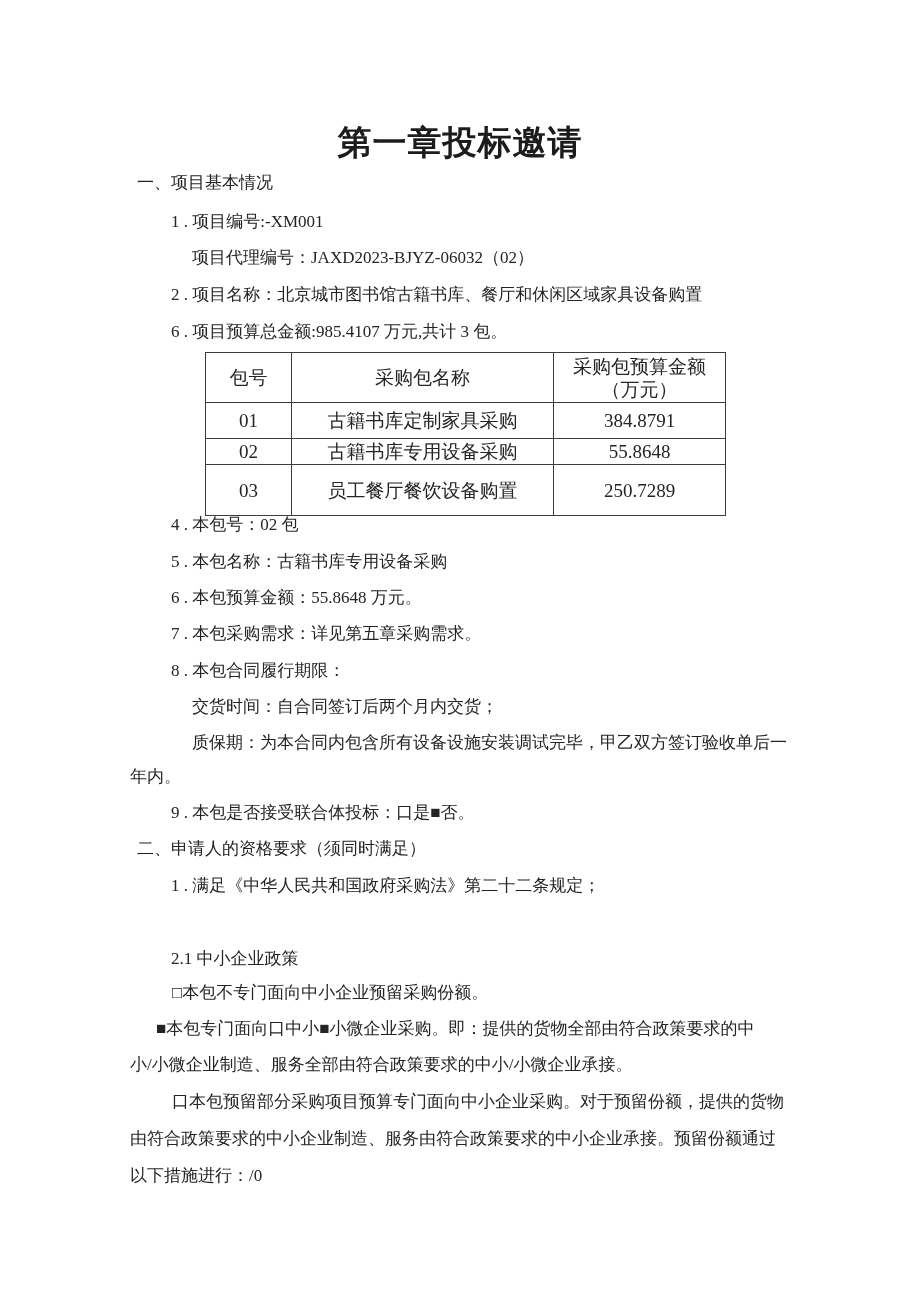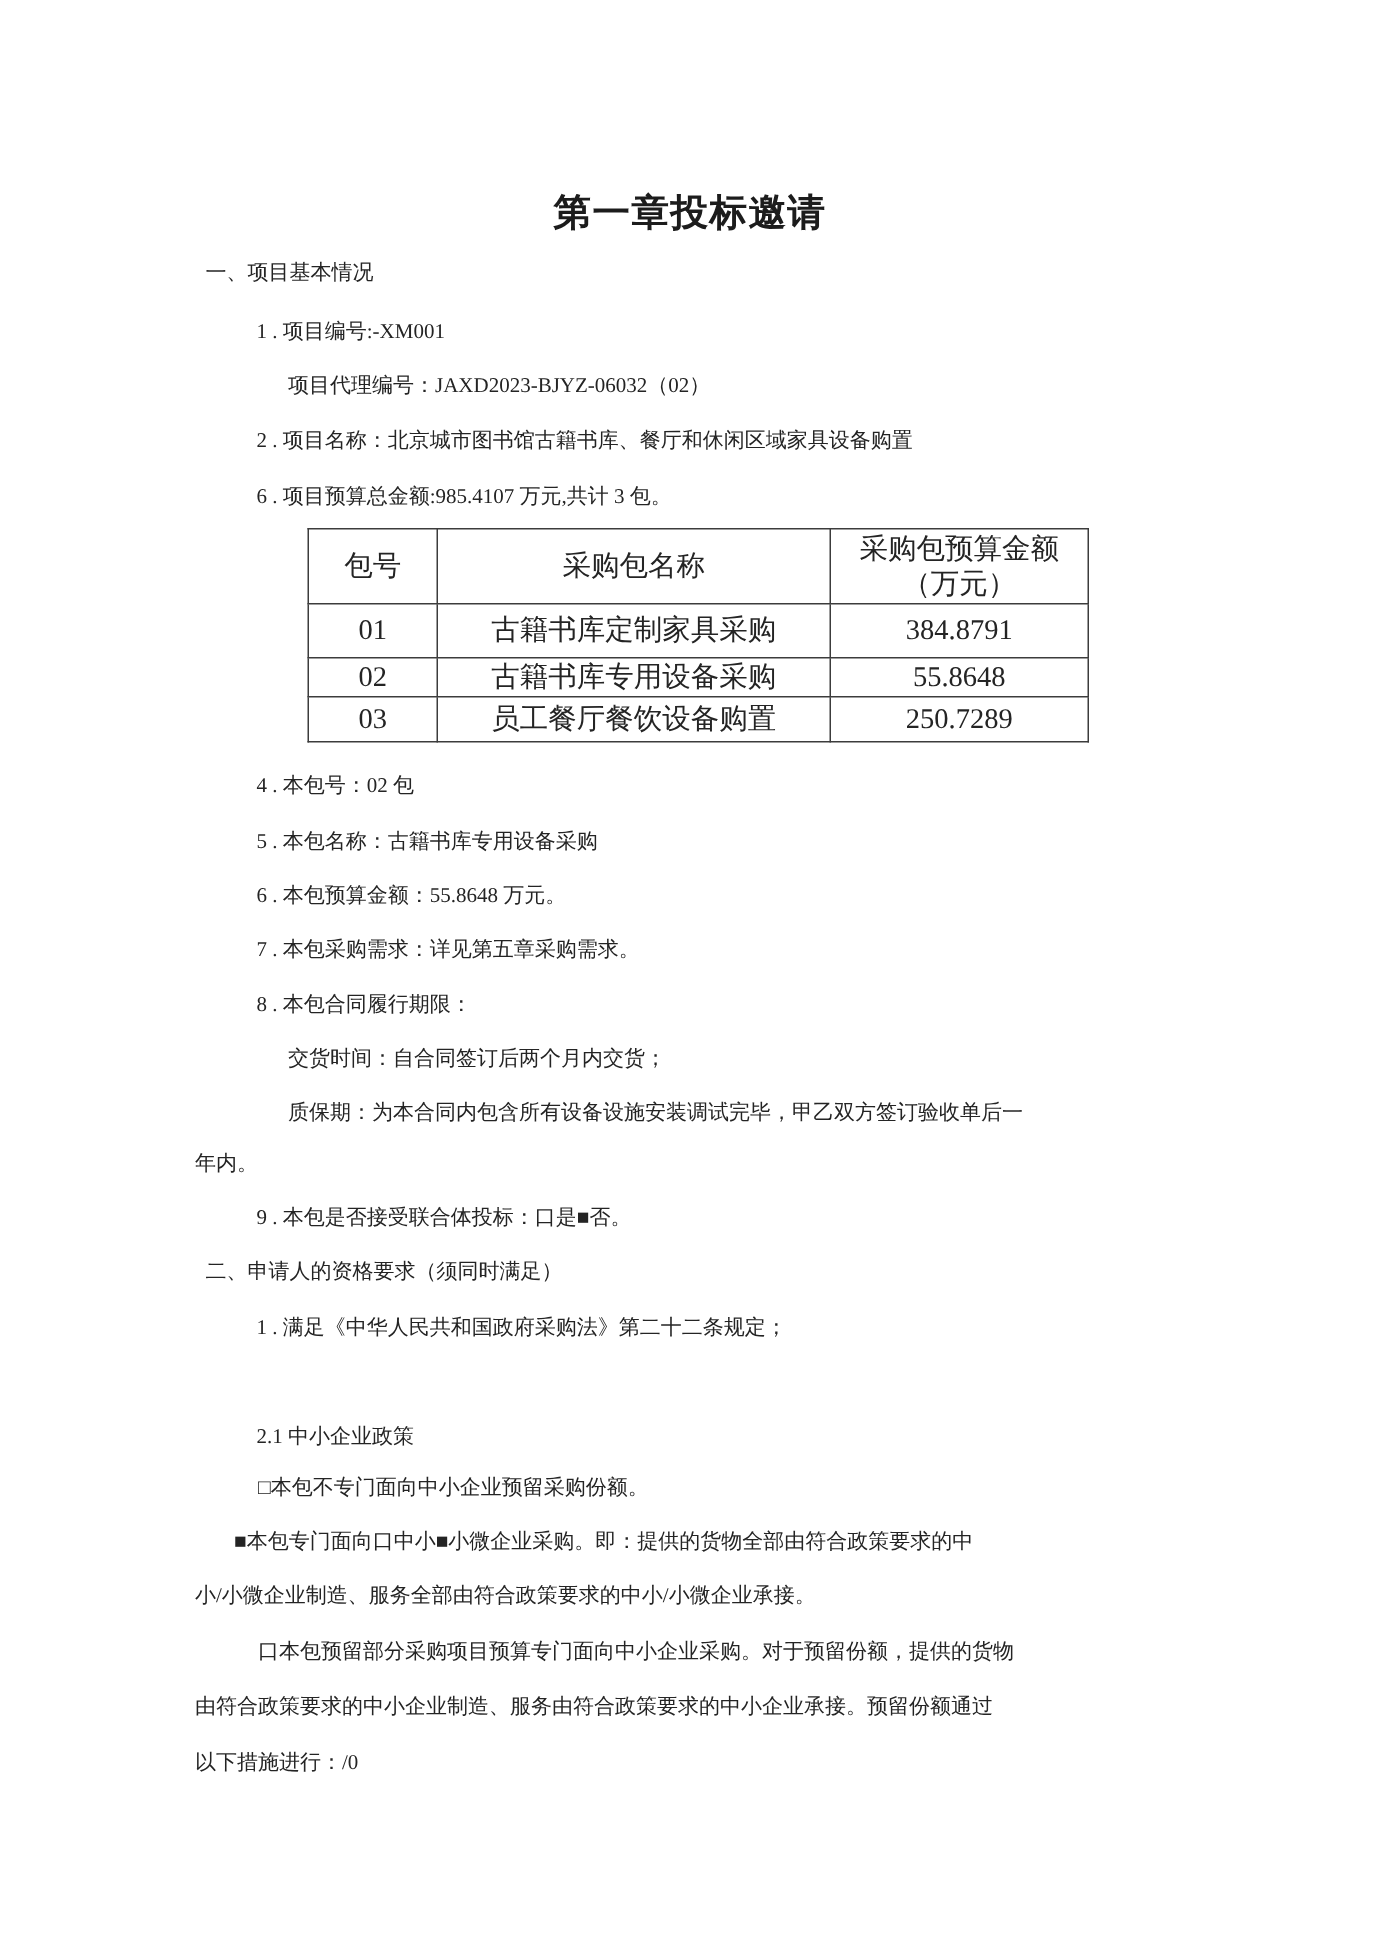--- a/index.html
+++ b/index.html
@@ -8,32 +8,32 @@
     position: relative;
     width: 920px;
     height: 1301px;
     background: #ffffff;
     font-family: "Liberation Serif", "DejaVu Serif", serif;
     color: #222222;
     overflow: hidden;
   }
   .ln {
     position: absolute;
-    font-size: 14px;
+    font-size: 17px;
     line-height: 22px;
     white-space: nowrap;
     color: #242424;
   }
   .title {
     position: absolute;
     top: 126px;
     left: 0;
     width: 920px;
     text-align: center;
-    font-size: 25px;
+    font-size: 34px;
     line-height: 34px;
     font-weight: bold;
     letter-spacing: 1px;
     color: #1c1c1c;
   }
   .tbl-wrap {
     position: absolute;
     top: 352px;
     left: 205px;
     width: 520px;
@@ -54,21 +54,21 @@
     padding: 0 4px;
     color: #242424;
     overflow: hidden;
   }
   th { height: 50px; }
   .col-no   { width: 86px; }
   .col-name { width: 262px; }
   .col-amt  { width: 172px; }
   .r1 td { height: 36px; }
   .r2 td { height: 26px; }
-  .r3 td { height: 30px; }
+  .r3 td { height: 51px; }
 </style>
 </head>
 <body>
 
 <div class="page">
 
   <div class="title">第一章投标邀请</div>
 
   <div class="ln" style="top:172px; left:137px;">一、项目基本情况</div>
 

